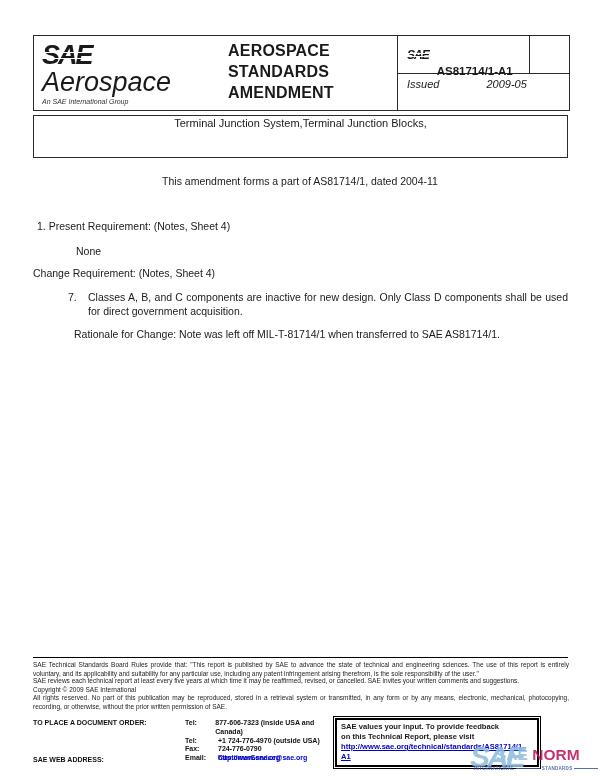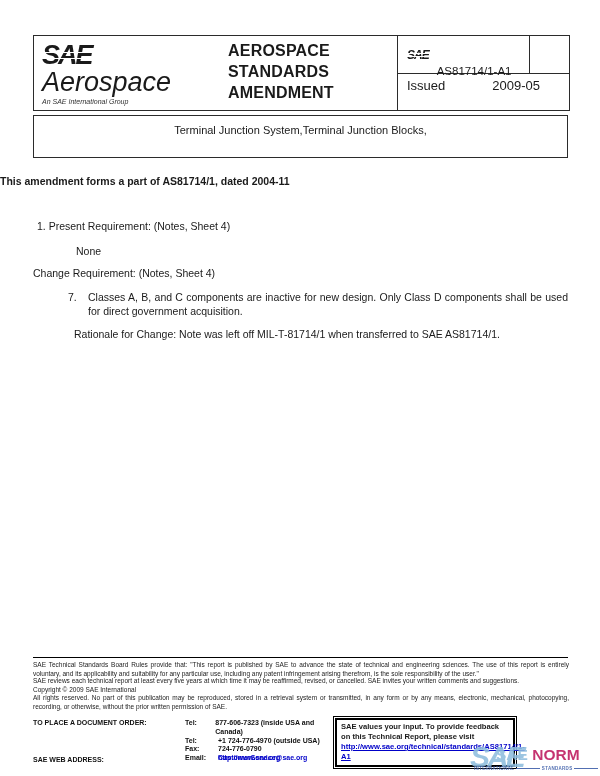--- a/index.html
+++ b/index.html
@@ -34,33 +34,33 @@
   .docnum-top{height:38px;border-bottom:1.5px solid #2b2b2b;display:flex;box-sizing:border-box;}
   .docnum-main{flex:1;display:flex;align-items:center;padding-left:9px;gap:8px;}
   .sae-logo-sm{
     font-weight:900;font-style:italic;font-size:12px;letter-spacing:-1px;
     position:relative;display:inline-block;line-height:1;
   }
   .sae-logo-sm::after{
     content:"";position:absolute;left:0;right:1px;top:4px;height:2px;
     border-top:1px solid #fff;border-bottom:1px solid #fff;
   }
-  .docnum-text{font-weight:400;font-size:11.5px;margin-top:32px;}
+  .docnum-text{font-weight:700;font-size:11.5px;margin-top:32px;}
   .docnum-spare{width:40px;border-left:1.5px solid #2b2b2b;box-sizing:border-box;}
-  .issued-row{display:flex;padding:4px 0 0 9px;font-size:13px;}
+  .issued-row{display:flex;padding:4px 0 0 9px;font-size:11px;font-style:italic;}
   .issued-date{margin-left:47px;}
   
   .title-box{
     position:absolute;left:33px;top:115px;width:535px;height:43px;
     border:1.5px solid #2b2b2b;box-sizing:border-box;
-    text-align:center;padding-top:7px;font-size:11px;line-height:1.45;
+    text-align:center;font-size:11px;line-height:1.45;
   }
   .amendment-note{
     position:absolute;left:0;top:174px;width:600px;
-    font-size:10.5px;font-weight:bold;
+    text-align:center;font-size:10.5px;
   }
   
   .body-text{font-size:10.5px;line-height:1.35;}
   .p-item1{position:absolute;left:37px;top:219px;}
   .p-none{position:absolute;left:68px;top:244px;padding-left:8px;}
   .p-changereq{position:absolute;left:33px;top:266px;}
   .p-item7{position:absolute;left:68px;top:290px;width:500px;display:flex;}
   .item7-num{width:20px;flex:none;}
   .item7-body{flex:1;text-align:justify;}
   .p-rationale{position:absolute;left:33px;top:327px;margin-left:41px;}
@@ -74,21 +74,21 @@
   .order-block{position:absolute;left:33px;top:719px;width:300px;font-size:7px;color:#111;}
   .order-label{font-weight:700;position:absolute;left:0;top:0;}
   .web-label{font-weight:700;position:absolute;left:0;top:37px;}
   .contact-col{position:absolute;left:152px;top:0;}
   .contact-row{display:flex;line-height:1.26;}
   .contact-row .c-label{width:33px;font-weight:700;}
   .contact-row .c-value{font-weight:700;}
   .web-url{position:absolute;left:185px;top:35px;font-weight:700;}
   
   .feedback-outer{
-    position:absolute;left:333px;top:716px;width:184px;
+    position:absolute;left:333px;top:716px;width:208px;
     border:1px solid #000;padding:1px;background:#fff;box-sizing:border-box;
   }
   .feedback-inner{
     border:2px solid #000;padding:2px 4px 3px 4px;
     font-size:7.6px;font-weight:700;line-height:1.32;
   }
   .feedback-link{text-decoration:underline;cursor:pointer;}
   
   .watermark{
     position:absolute;right:2px;bottom:2px;width:128px;height:38px;

